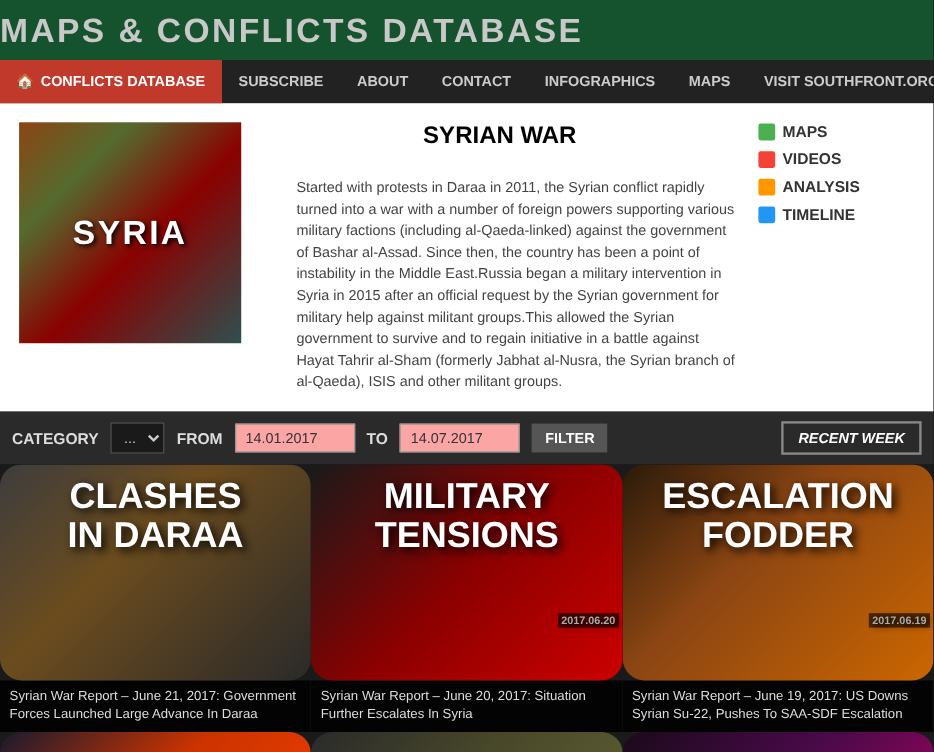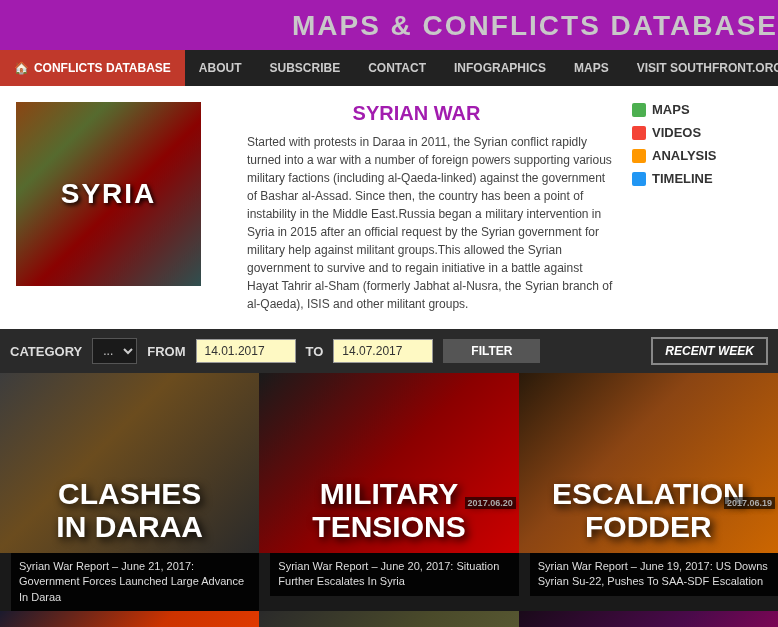--- a/index.html
+++ b/index.html
@@ -1,21 +1,21 @@
 <!DOCTYPE html>
 <html><head>
   <meta charset="utf-8">
   <style>
     * { margin: 0; padding: 0; box-sizing: border-box; }
     body { font-family: Arial, sans-serif; background: #1a1a1a; color: #fff; width: 778px; }
 
     
     .site-header {
-      background: #a21caf;
-      text-align: right;
+      background: #14532d;
+      text-align: left;
       padding: 10px 0 8px;
     }
     .site-title {
       font-size: 28px;
       font-weight: 900;
       color: #c8c8c8;
       letter-spacing: 2px;
       text-transform: uppercase;
     }
 
@@ -66,23 +66,23 @@
       color: #fff;
       text-shadow: 2px 2px 4px #000;
       letter-spacing: 2px;
     }
     .war-description-area {
       flex: 1;
     }
     .war-title {
       font-size: 20px;
       font-weight: bold;
-      color: #a21caf;
+      color: #000000;
       text-align: center;
-      margin-bottom: 8px;
+      margin-bottom: 22px;
     }
     .war-description {
       font-size: 12px;
       color: #444;
       line-height: 1.5;
       margin-left: 30px;
     }
     .sidebar-links {
       min-width: 130px;
       display: flex;
@@ -126,32 +126,32 @@
     }
     .filter-select {
       background: #1a1a1a;
       color: #ccc;
       border: 1px solid #555;
       padding: 4px 6px;
       font-size: 12px;
       cursor: pointer;
     }
     .filter-input {
-      background: #fef9c3;
+      background: #fca5a5;
       color: #333;
       border: 1px solid #999;
       padding: 4px 8px;
       font-size: 12px;
       width: 100px;
     }
     .filter-btn {
       background: #555;
       color: #fff;
       border: none;
-      padding: 5px 28px;
+      padding: 5px 11px;
       font-size: 12px;
       font-weight: bold;
       cursor: pointer;
       text-transform: uppercase;
     }
     .recent-week-btn {
       background: #2a2a2a;
       color: #fff;
       border: 2px solid #888;
       padding: 5px 12px;
@@ -172,29 +172,30 @@
     }
     .article-card {
       position: relative;
       overflow: hidden;
       cursor: pointer;
     }
     .article-img {
       width: 100%;
       height: 180px;
       display: flex;
-      align-items: flex-end;
+      align-items: flex-start;
       justify-content: center;
       font-size: 36px;
       font-weight: 900;
       color: #fff;
       text-shadow: 2px 2px 6px #000;
       text-transform: uppercase;
       position: relative;
       overflow: hidden;
+      border-radius: 18px;
     }
     .article-img-clashes {
       background: linear-gradient(135deg, #3d3d3d 0%, #6b4c1e 40%, #2a2a2a 100%);
     }
     .article-img-military {
       background: linear-gradient(135deg, #1a1a1a 0%, #8B0000 50%, #cc0000 100%);
     }
     .article-img-escalation {
       background: linear-gradient(135deg, #2a1a0a 0%, #8B4513 40%, #cc6600 100%);
     }
@@ -207,21 +208,20 @@
     .article-img-last {
       background: linear-gradient(135deg, #1a0a1a 0%, #4a0a4a 40%, #cc0066 100%);
     }
     .article-caption {
       background: rgba(0,0,0,0.85);
       padding: 6px 8px;
       font-size: 11px;
       color: #ddd;
       line-height: 1.4;
       min-height: 40px;
-      margin-left: 11px;
     }
     .date-badge {
       position: absolute;
       bottom: 44px;
       right: 3px;
       background: rgba(0,0,0,0.6);
       color: #aaa;
       font-size: 9px;
       padding: 1px 3px;
     }
@@ -241,24 +241,24 @@
 <header class="site-header">
   <h1 class="site-title">MAPS &amp; CONFLICTS DATABASE</h1>
 </header>
 
 <nav class="main-nav">
   <div class="nav-item active">
     <span style="margin-right:5px;">🏠</span>
     <span>CONFLICTS DATABASE</span>
   </div>
   <div class="nav-item">
+    <span>SUBSCRIBE</span>
+  </div>
+  <div class="nav-item">
     <span>ABOUT</span>
-  </div>
-  <div class="nav-item">
-    <span>SUBSCRIBE</span>
   </div>
   <div class="nav-item">
     <span>CONTACT</span>
   </div>
   <div class="nav-item">
     <span>INFOGRAPHICS</span>
   </div>
   <div class="nav-item">
     <span>MAPS</span>
   </div>

